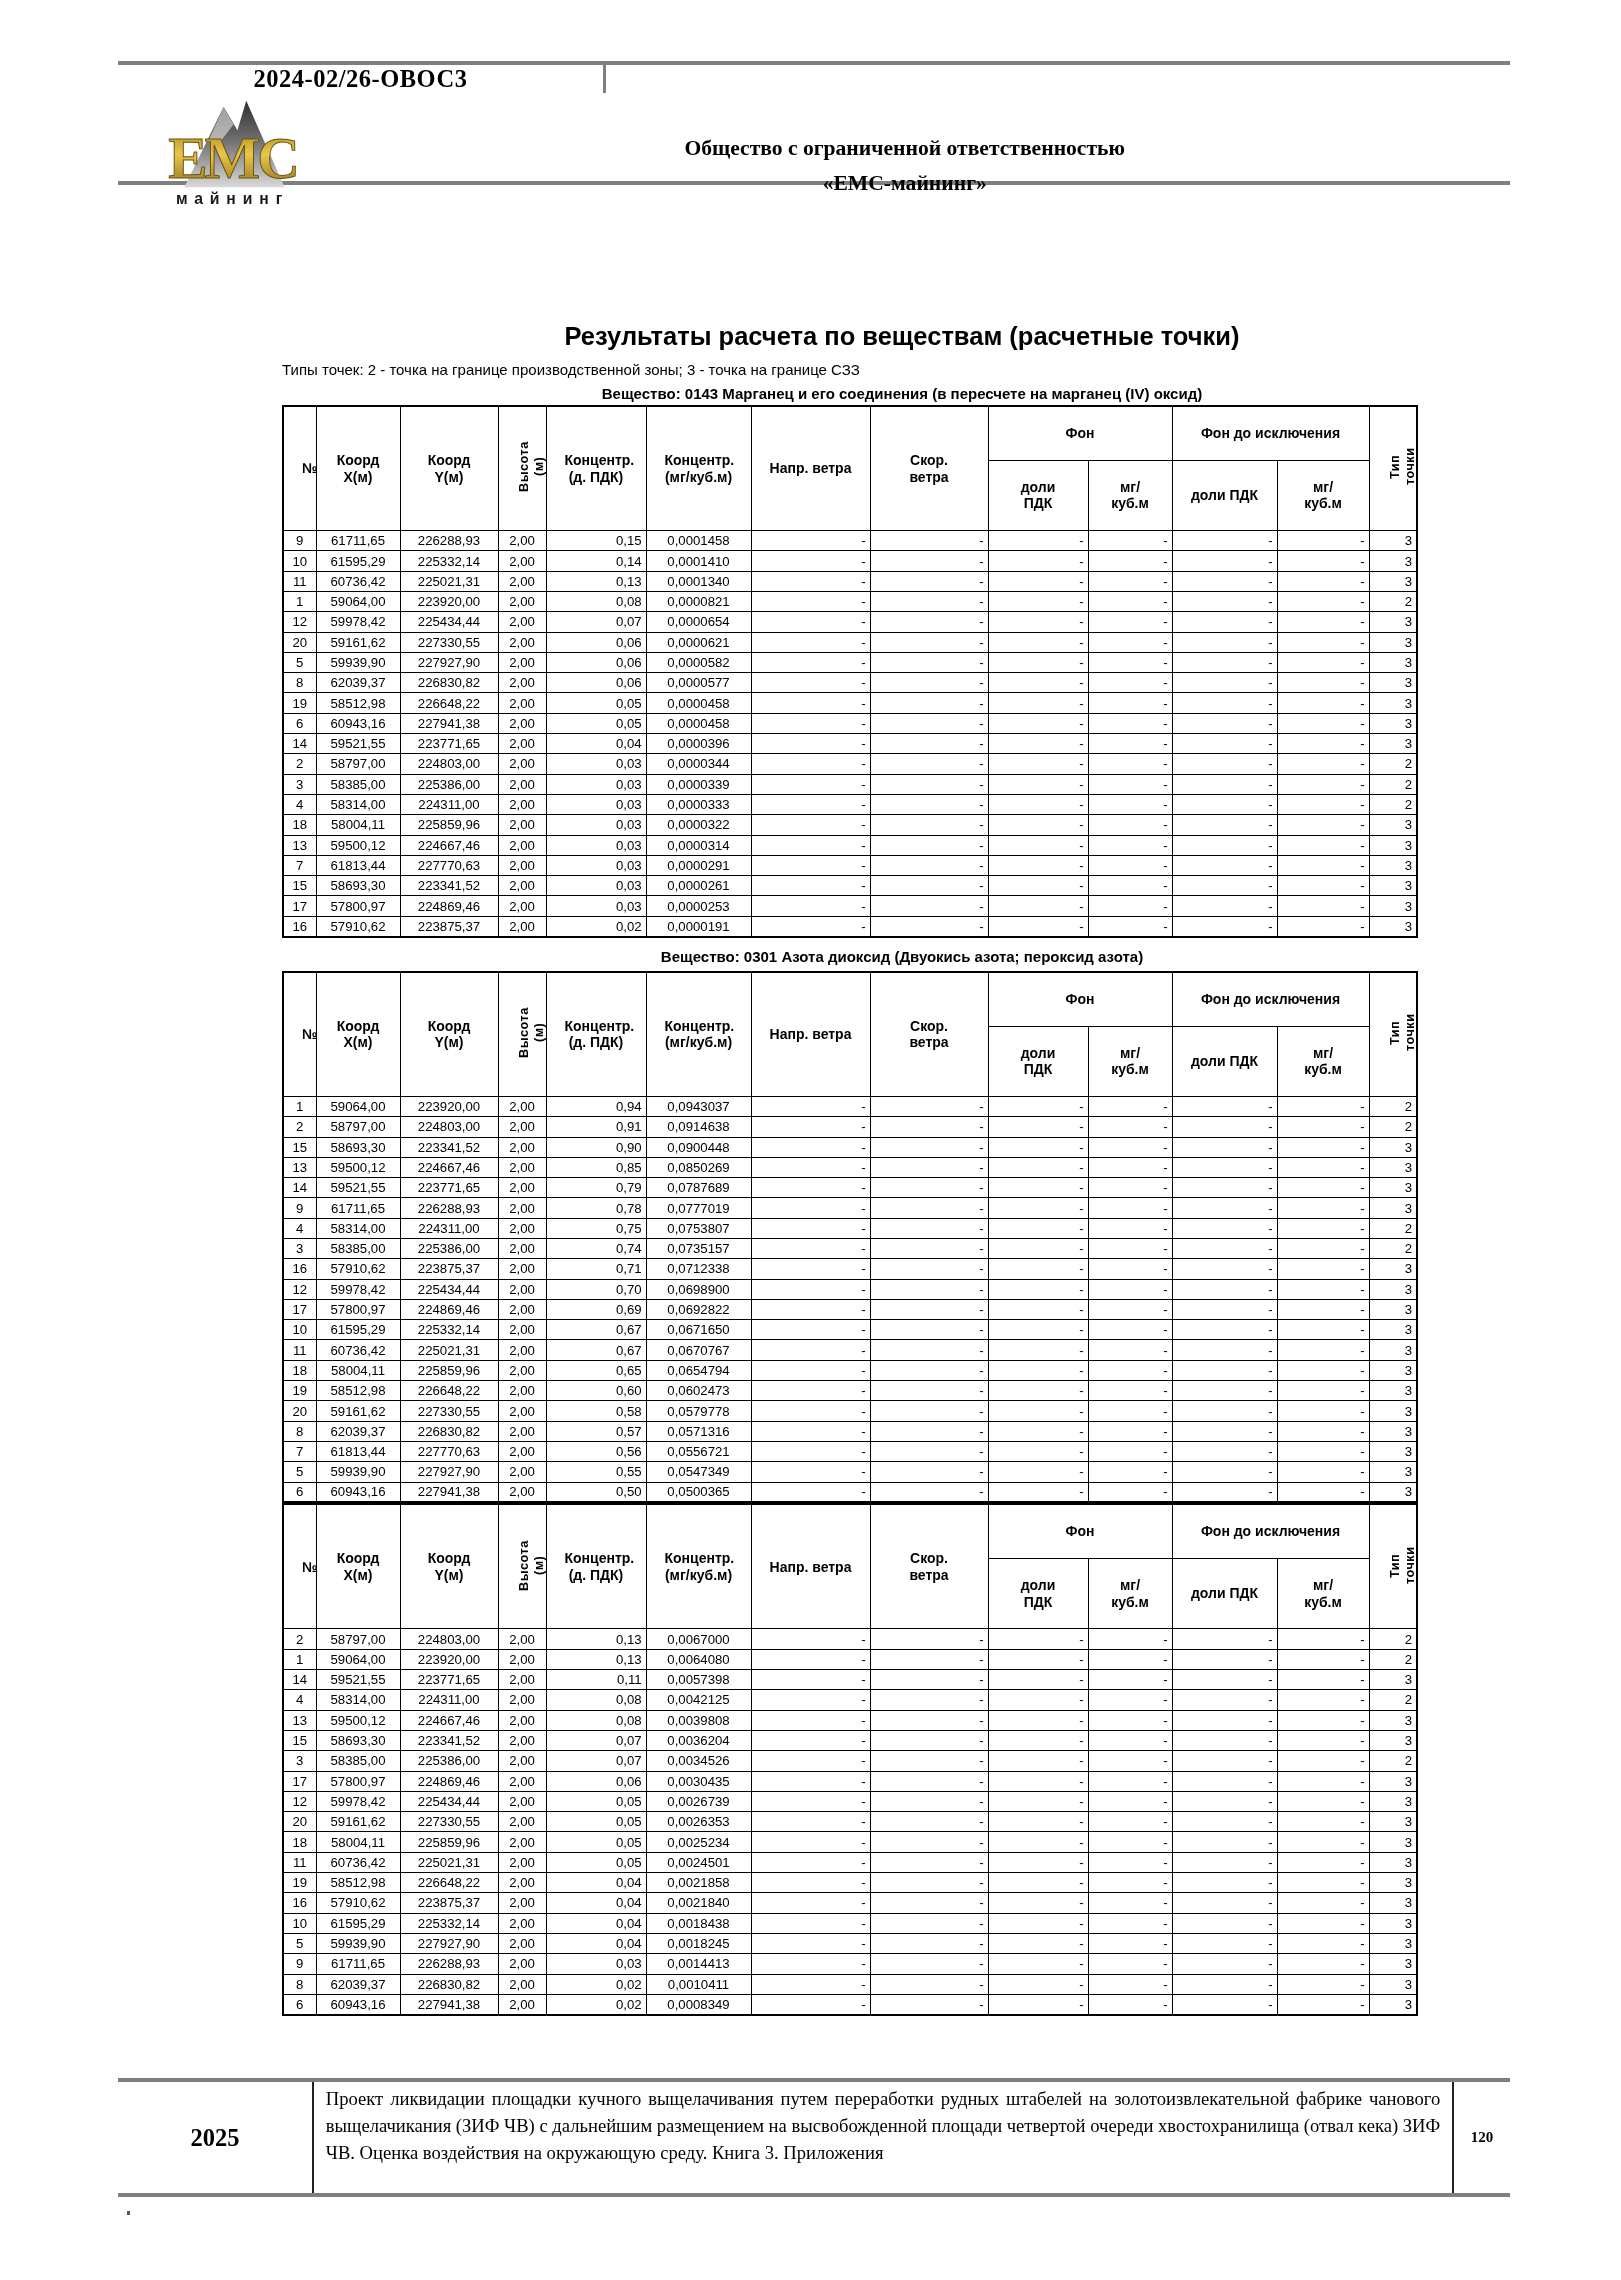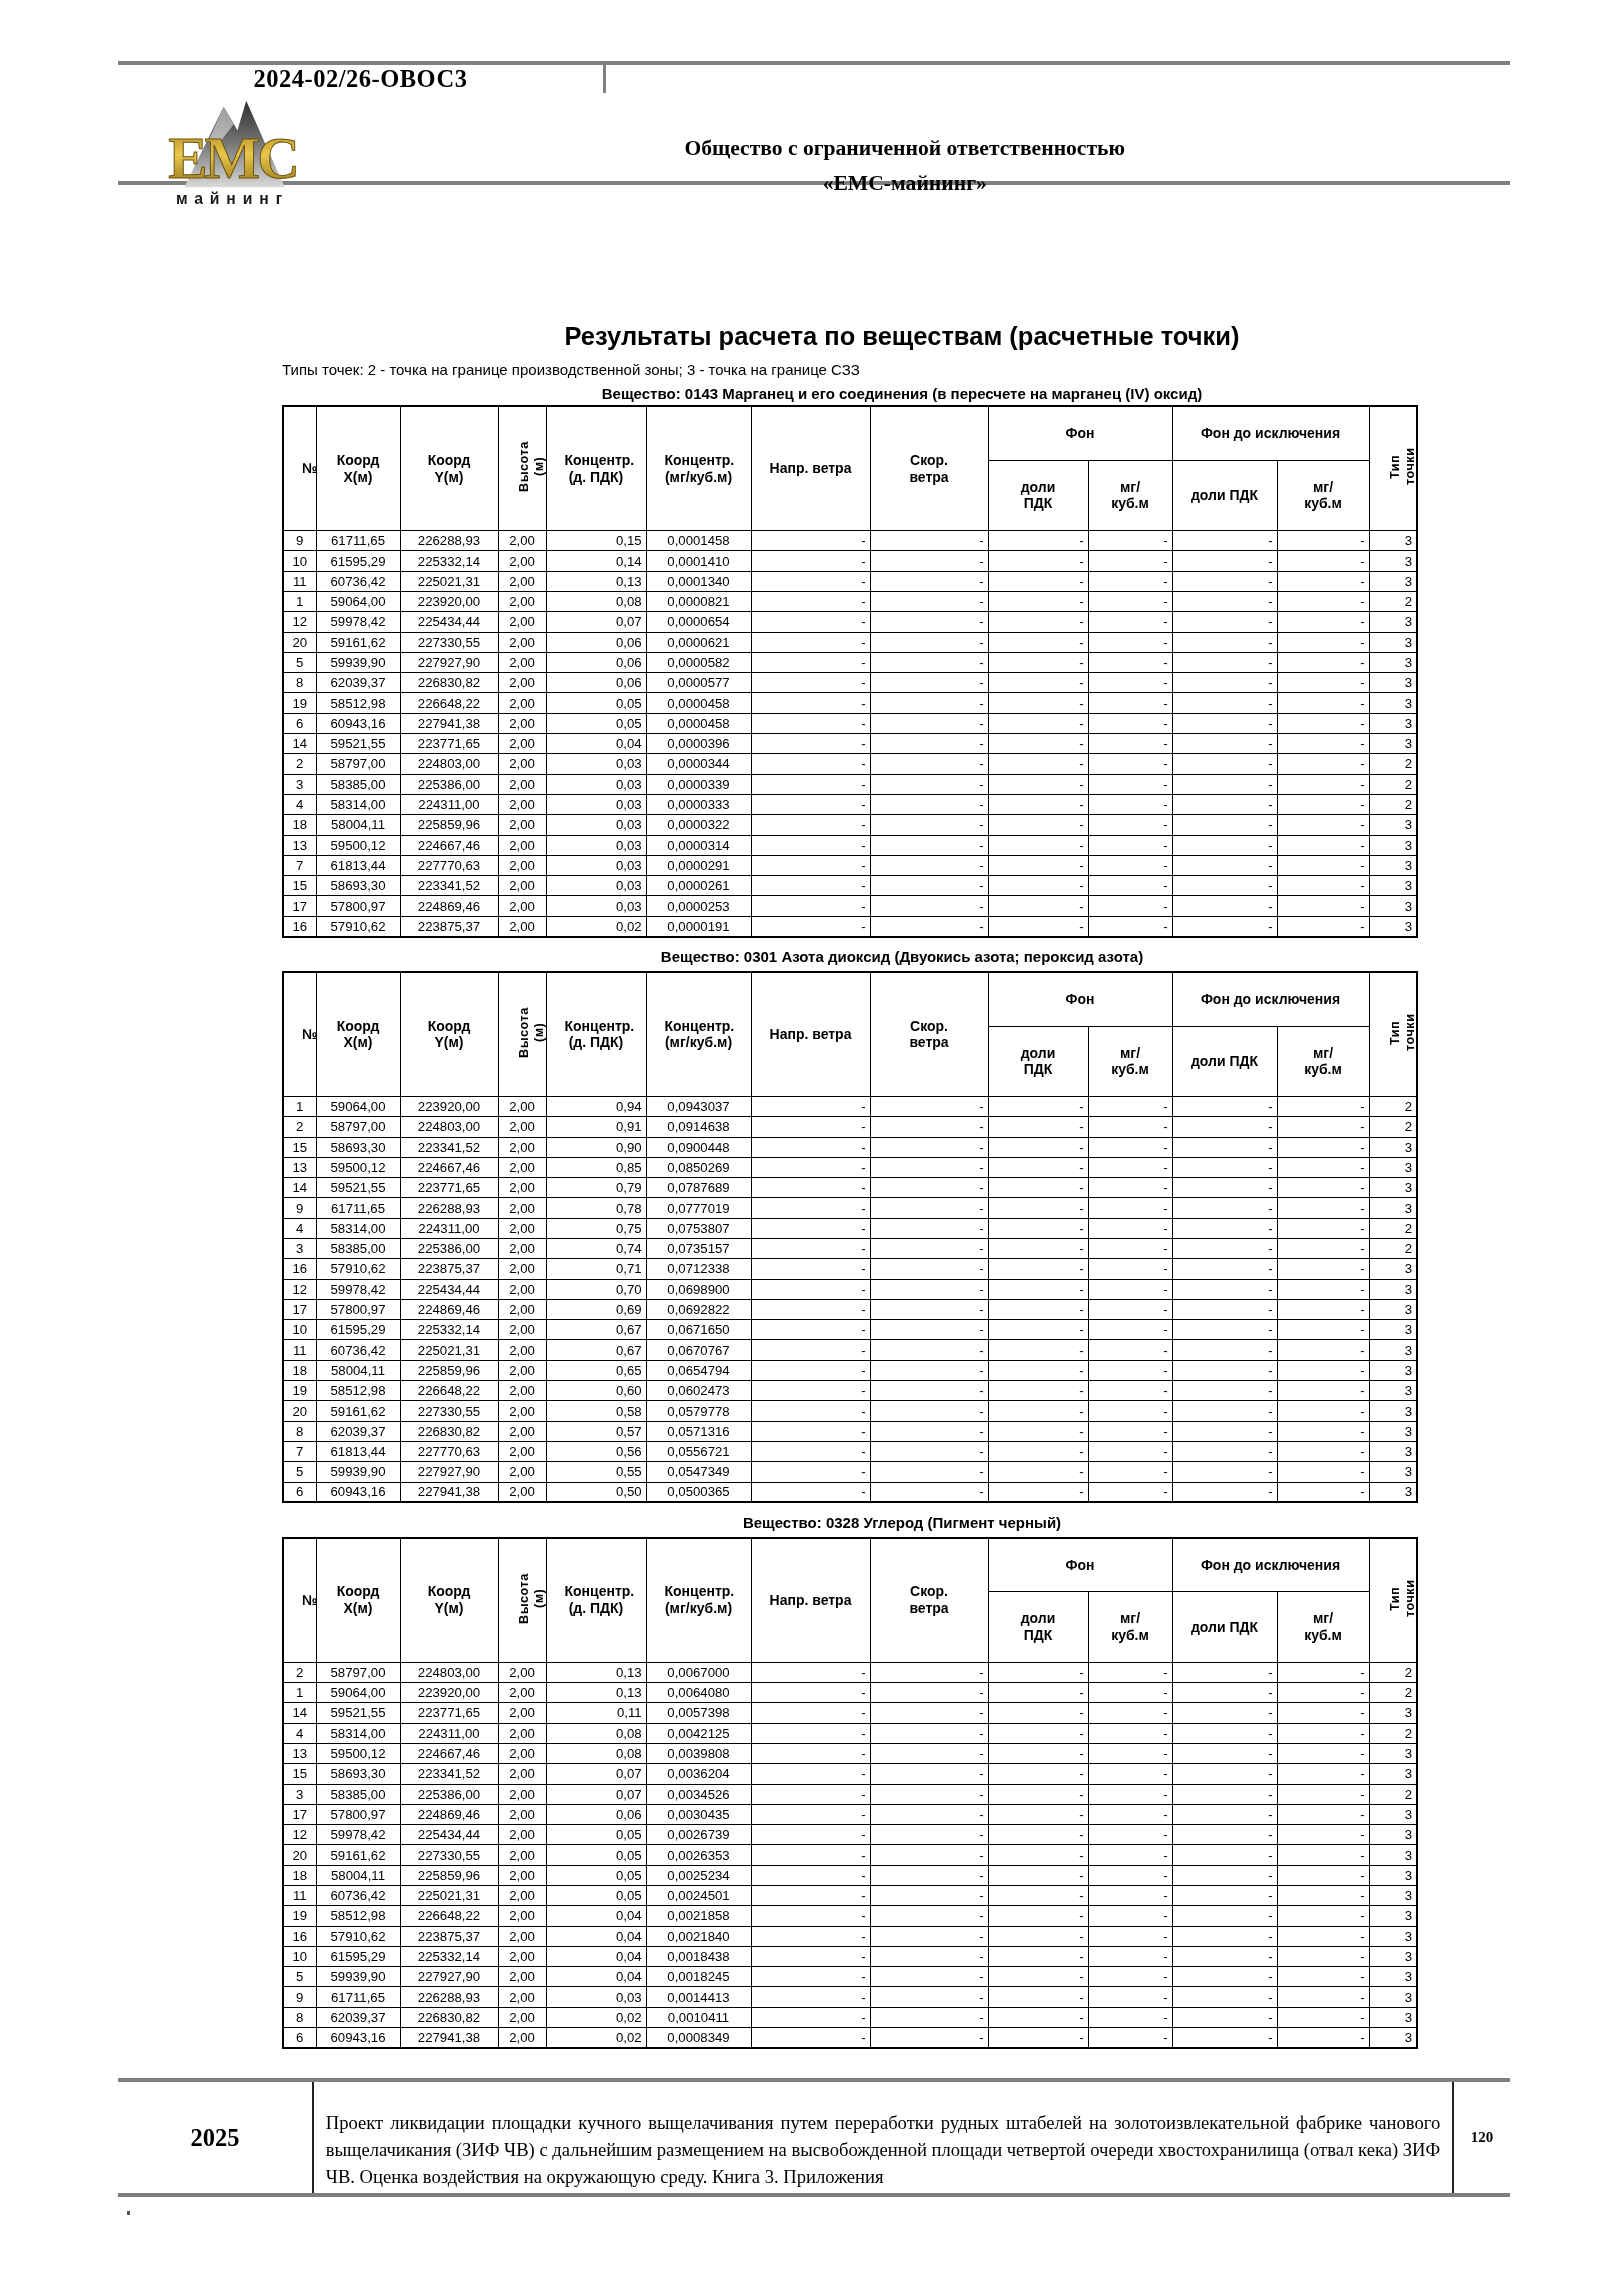--- a/index.html
+++ b/index.html
@@ -77,21 +77,21 @@
     border-top:4.9px solid #7f7f7f; border-bottom:4.9px solid #7f7f7f;
     display:flex; align-items:stretch; font-family:"Liberation Serif", serif;
   }
   .ftr-year {
     width:194px; display:flex; align-items:center; justify-content:center;
     font-weight:bold; font-size:24.5px;
   }
   .ftr-text {
     flex:1; border-left:2.9px solid #222; border-right:2.9px solid #222;
     font-size:18.6px; line-height:1.45; text-align:justify;
-    padding:3.9px 11.8px 2px 11.8px; display:flex; align-items:flex-end;
+    padding:3.9px 11.8px 2px 11.8px; display:flex; align-items:flex-start;
   }
   .ftr-page {
     width:56px; display:flex; align-items:center; justify-content:center;
     font-weight:bold; font-size:15px;
   }
   .stray-dot {
     position:absolute; left:127px; top:2211px; width:2.9px; height:3.9px; background:#555;
   }
 </style>
 </head>
@@ -818,21 +818,20 @@
           <td class="c7">-</td>
           <td class="c8">-</td>
           <td class="c9">-</td>
           <td class="c10">-</td>
           <td class="c11">-</td>
           <td class="c12">3</td>
         </tr>
       </tbody>
   </table>
 
-  <div class="table-caption gap">Вещество: 0328 Углерод (Пигмент черный)</div>
   <table class="res">
     <colgroup>
       <col style="width:33px">
         <col style="width:84px">
         <col style="width:98px">
         <col style="width:48px">
       <col style="width:100px">
         <col style="width:105px">
         <col style="width:119px">
         <col style="width:118px">

